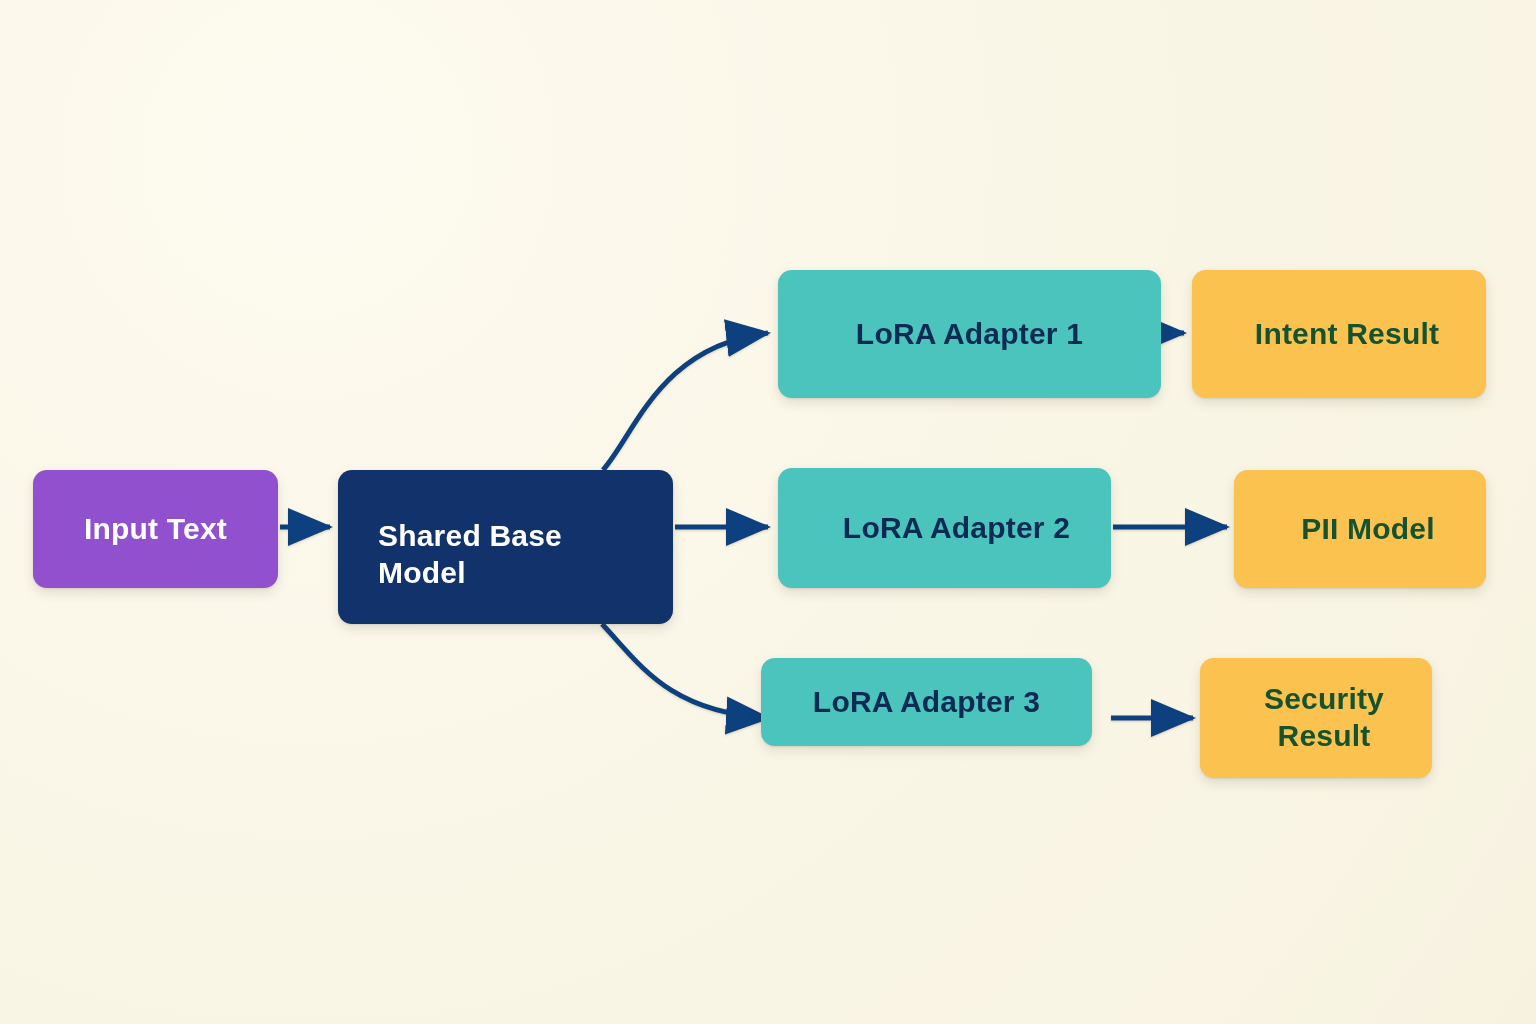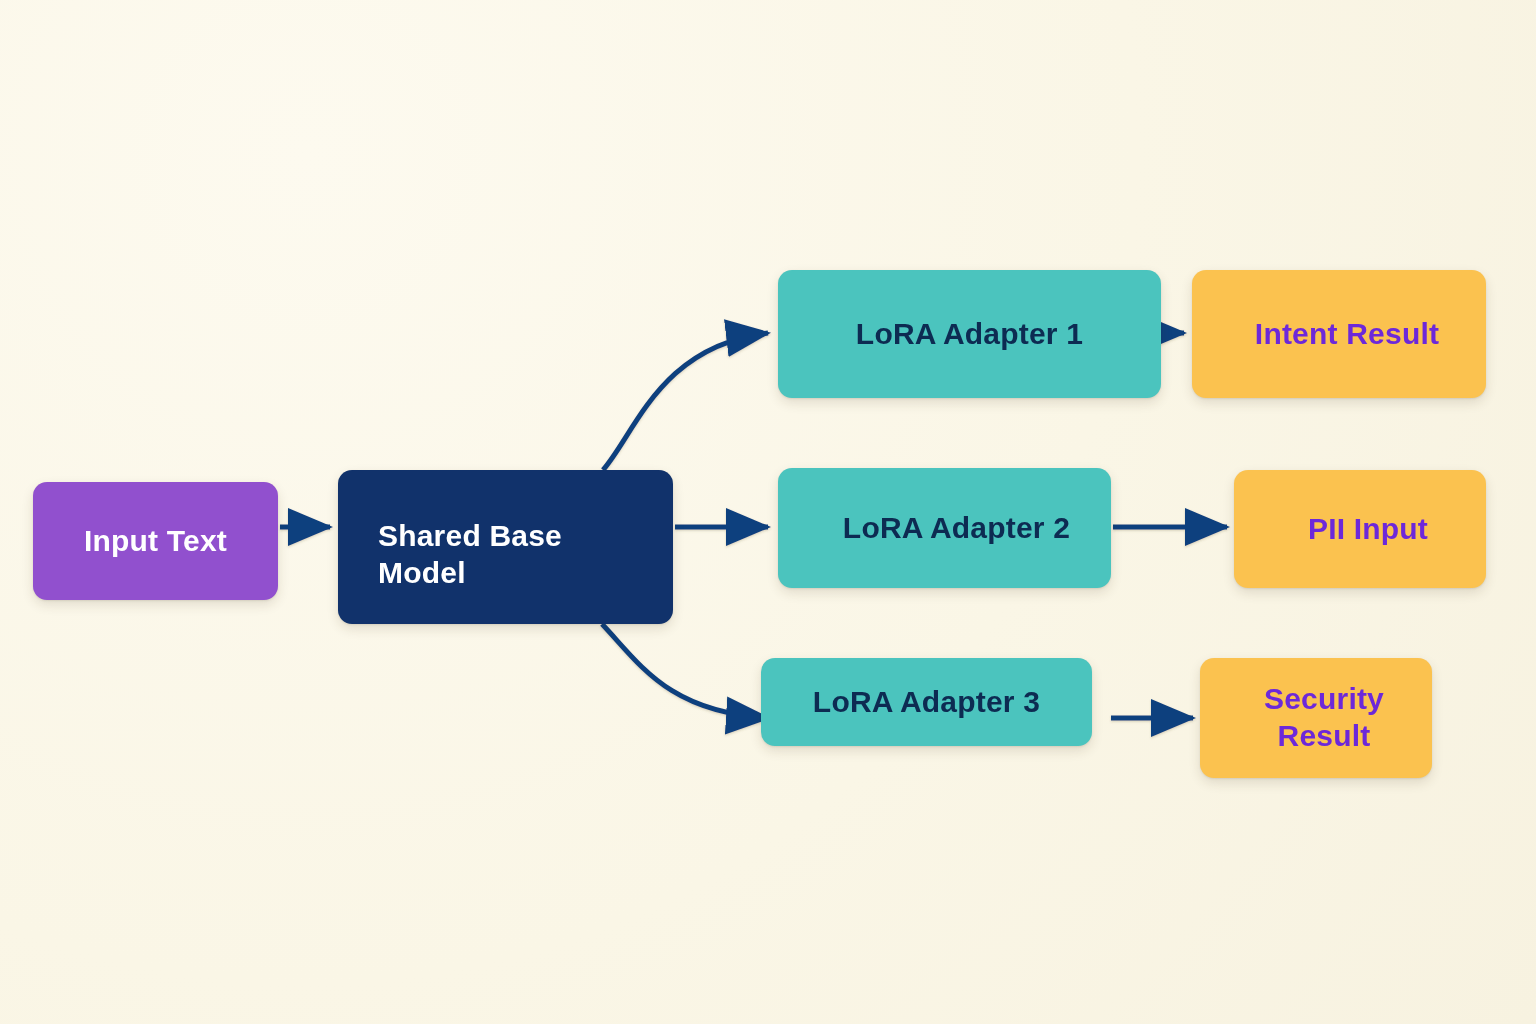--- a/index.html
+++ b/index.html
@@ -54,33 +54,32 @@
   }
   .node.leftal .node-label {
     text-align: left;
     margin-top: 16px;
   }
 
   
   .node.input {
     background: #9150ce;
     color: #ffffff;
-    margin-top: 12px;
   }
   .node.base {
     background: #11326b;
     color: #ffffff;
   }
   .node.adapter {
     background: #4bc4be;
     color: #0d2b52;
   }
   .node.result {
     background: #fbc24f;
-    color: #6d28d9;
+    color: #14532d;
     padding-left: 16px;
   }
 
   
   #node-input       { left: 33px;   top: 470px; width: 245px; height: 118px; font-size: 30px; }
   #node-base        { left: 338px;  top: 470px; width: 335px; height: 154px; font-size: 30px; }
   #node-adapter-1   { left: 778px;  top: 270px; width: 383px; height: 128px; font-size: 30px; }
   #node-adapter-2   { left: 778px;  top: 468px; width: 333px; height: 120px; font-size: 30px; padding-left: 24px; }
   #node-adapter-3   { left: 761px;  top: 658px; width: 331px; height: 88px; font-size: 30px; }
   #node-result-1    { left: 1192px; top: 270px; width: 294px; height: 128px; font-size: 30px; }
@@ -139,20 +138,20 @@
 
   <div class="node adapter center" id="node-adapter-3">
     <span class="node-label">LoRA Adapter 3</span>
   </div>
 
   <div class="node result center" id="node-result-1">
     <span class="node-label">Intent Result</span>
   </div>
 
   <div class="node result center" id="node-result-2">
-    <span class="node-label">PII Input</span>
+    <span class="node-label">PII Model</span>
   </div>
 
   <div class="node result center" id="node-result-3">
     <span class="node-label">Security Result</span>
   </div>
 
 </div>
 
 </body></html>

